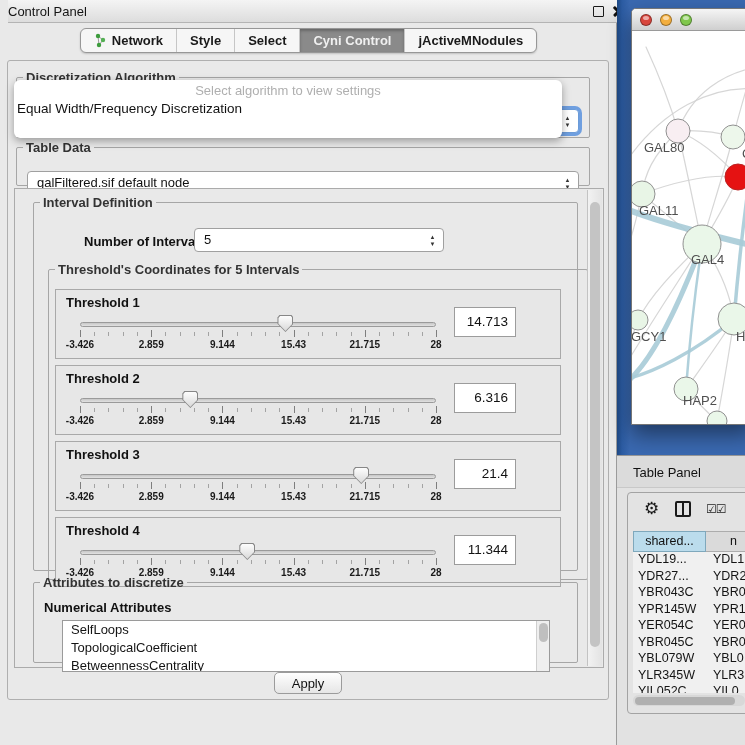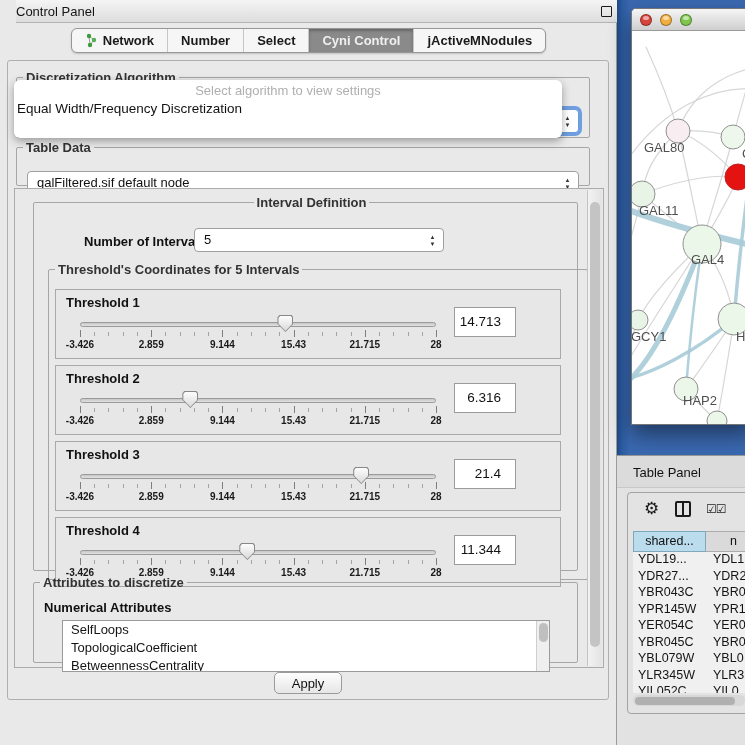--- a/index.html
+++ b/index.html
@@ -2,21 +2,21 @@
 <html style="--focus-ring: #6F9FE0; --active-tab: #8A8A8A; --green-title: #2EBE2E; --blue-title: #3939CE; --selected-column: #BBDCEC;"><head>
 <meta charset="utf-8">
 <style>
   * { margin:0; padding:0; box-sizing:border-box; }
   html,body { width:745px; height:745px; overflow:hidden; }
   body { font-family:"Liberation Sans", sans-serif; background:#E4E4E4; position:relative; }
   .bold { font-weight:bold; }
 
   
   .control-panel { position:absolute; left:0; top:0; width:617px; height:745px; background:#E9E9E9; border-right:1px solid #9B9B9B; }
-  .cp-titlebar { position:absolute; left:16px; top:0; width:100%; height:23px; background:linear-gradient(#F4F4F4,#DDDDDD); border-bottom:1px solid #B4B4B4; display:flex; align-items:center; padding:0 0; }
+  .cp-titlebar { position:absolute; left:8px; top:0; width:100%; height:23px; background:linear-gradient(#F4F4F4,#DDDDDD); border-bottom:1px solid #B4B4B4; display:flex; align-items:center; padding:0 0; }
   .cp-title { font-size:13px; color:#141414; }
   .cp-controls { margin-left:auto; display:flex; align-items:center; gap:9px; }
   .float-box { width:11px; height:11px; border:1.5px solid #1A1A1A; border-radius:1px; display:inline-block; }
   .close-x { position:relative; width:11px; height:11px; display:inline-block; }
   .close-x i { position:absolute; left:-1px; top:4.5px; width:13px; height:2.6px; background:#111; border-radius:1px; }
   .close-x i:first-child { transform:rotate(45deg); }
   .close-x i:last-child { transform:rotate(-45deg); }
 
   .top-tabs { position:absolute; left:0; top:28px; width:617px; text-align:center; }
   .bottom-tabs { position:absolute; left:0; top:703px; width:617px; text-align:center; }
@@ -25,21 +25,21 @@
   .tab + .tab { border-left:1px solid #C6C6C6; }
   .tab.active { background:var(--active-tab,#8A8A8A); color:#F0F0F0; box-shadow:inset 0 2px 3px rgba(0,0,0,.25); }
   .net-icon { width:13px; height:15px; }
 
   .cp-body { position:absolute; left:7px; top:60px; width:602px; height:640px; border:1px solid #AFAFAF; border-radius:3px; background:#E9E9E9; }
 
   fieldset.group { position:absolute; border:1px solid #A6A6A6; border-radius:2px; }
   fieldset.group legend { font-size:13px; font-weight:bold; padding:0 3px; margin-left:6px; color:#333; white-space:nowrap; }
   legend.algo { color:#4A4A80; }
   legend.navy { color:#1A1A60; }
-  legend.green { color:var(--green-title,#2EBE2E);text-align:center; }
+  legend.green { color:var(--green-title,#2EBE2E); }
   legend.blue { color:var(--blue-title,#3939CE); }
 
   
   .combo { position:absolute; height:24px; background:#FFF; border:1px solid #A0A0A0; border-radius:4px; font-size:13px; color:#111; }
   .combo .combo-text { position:absolute; left:9px; top:0; line-height:22px; white-space:nowrap; }
   .stepper { position:absolute; right:4px; top:2px; width:13px; height:18px; display:flex; flex-direction:column; align-items:center; justify-content:center; font-size:6px; line-height:6px; color:#333; gap:1px; }
   .focus-ring { border-color:#6B9BD8; box-shadow:0 0 0 3px var(--focus-ring,#6F9FE0); }
 
   
   .g-algo  { left:16px; top:70px;  width:574px; height:68px; }
@@ -64,21 +64,21 @@
   .th-label { position:absolute; left:10px; top:5px; font-size:13px; color:#111; }
   .slider { position:absolute; left:24px; top:24px; width:356px; height:44px; }
   .track { position:absolute; left:0; top:8px; width:100%; height:5px; border:1px solid #9A9A9A; border-radius:3px; background:linear-gradient(#C6C6C6,#E2E2E2); }
   .thumb { position:absolute; top:1px; width:16px; height:17px; background:#878787; clip-path:polygon(12% 0,88% 0,100% 14%,100% 52%,50% 100%,0 52%,0 14%); }
   .thumb-in { position:absolute; inset:1px; background:linear-gradient(#FDFDFD,#D9D9D9); clip-path:polygon(12% 0,88% 0,100% 14%,100% 52%,50% 100%,0 52%,0 14%); }
   .ticks { position:absolute; left:0; top:16px; width:100%; height:8px; }
   .tick { position:absolute; top:2px; width:1px; height:4px; background:#A3A3A3; }
   .tick.major { top:0; height:7px; background:#7E7E7E; }
   .tick-labels { position:absolute; left:0; top:25px; width:100%; height:12px; }
   .tick-labels span { position:absolute; transform:translateX(-50%); font-size:10px; font-weight:bold; color:#1A1A1A; white-space:nowrap; }
-  .value-box { position:absolute; left:398px; top:17px; width:62px; height:30px; background:#FFF; border:1px solid #9C9C9C; font-size:13.5px; color:#111; text-align:right; line-height:28px; padding-right:14px; }
+  .value-box { position:absolute; left:398px; top:17px; width:62px; height:30px; background:#FFF; border:1px solid #9C9C9C; font-size:13.5px; color:#111; text-align:right; line-height:28px; padding-right:7px; }
 
   .g-attrs { left:18px; top:386px; width:545px; height:88px; }
   .attrs-title { position:absolute; left:10px; top:10px; font-size:13px; color:#111; }
   .listbox { position:absolute; left:28px; top:30px; width:488px; height:52px; background:#FFF; border:1px solid #9A9A9A; overflow:hidden; }
   .list-items div { font-size:13px; color:#141414; line-height:18px; padding-left:8px; white-space:nowrap; }
   .list-vscroll { position:absolute; right:0; top:0; width:13px; height:100%; background:#EFEFEF; border-left:1px solid #CFCFCF; }
   .list-thumb { position:absolute; left:1.5px; top:2px; width:9px; height:19px; background:#BFBFBF; border-radius:5px; }
 
   .apply-btn { position:absolute; left:50%; transform:translateX(-50%); top:672px; width:68px; height:22px; border:1px solid #9B9B9B; border-radius:5px; background:linear-gradient(#FEFEFE,#E6E6E6); font-family:"Liberation Sans",sans-serif; font-size:13px; color:#111; }
 
@@ -135,21 +135,21 @@
             <line x1="4" y1="3" x2="9" y2="7" stroke="#9A9A9A" stroke-width="1"></line>
             <line x1="9" y1="7" x2="5" y2="12" stroke="#9A9A9A" stroke-width="1"></line>
             <line x1="4" y1="3" x2="5" y2="12" stroke="#9A9A9A" stroke-width="1"></line>
             <circle cx="4" cy="3" r="2.2" fill="#3C9C3C"></circle>
             <circle cx="9" cy="7" r="2.2" fill="#54B054"></circle>
             <circle cx="5" cy="12" r="2.2" fill="#3C9C3C"></circle>
           </svg>
           <span>Network</span>
         </div>
         <div class="tab">
-            <span>Number</span>
+            <span>Style</span>
           </div>
         <div class="tab">
             <span>Select</span>
           </div>
         <div class="tab active">
             <span>Cyni Control</span>
           </div>
         <div class="tab">
             <span>jActiveMNodules</span>
           </div>

